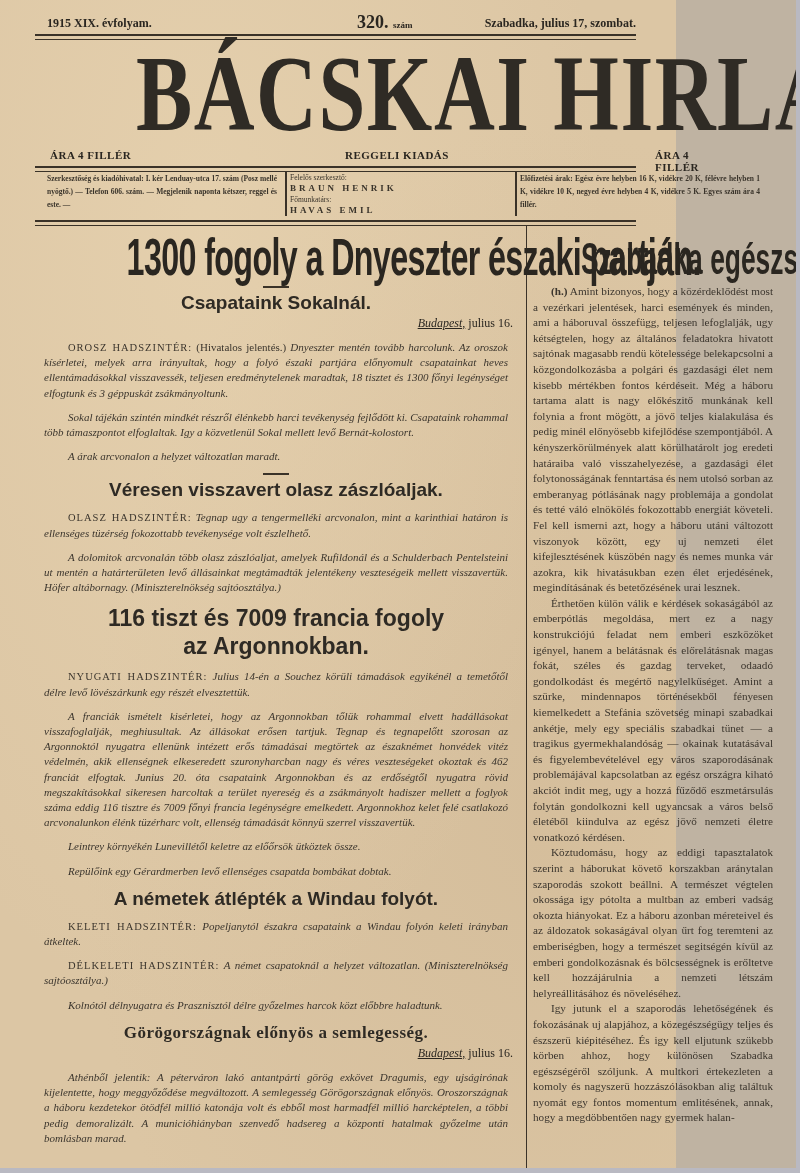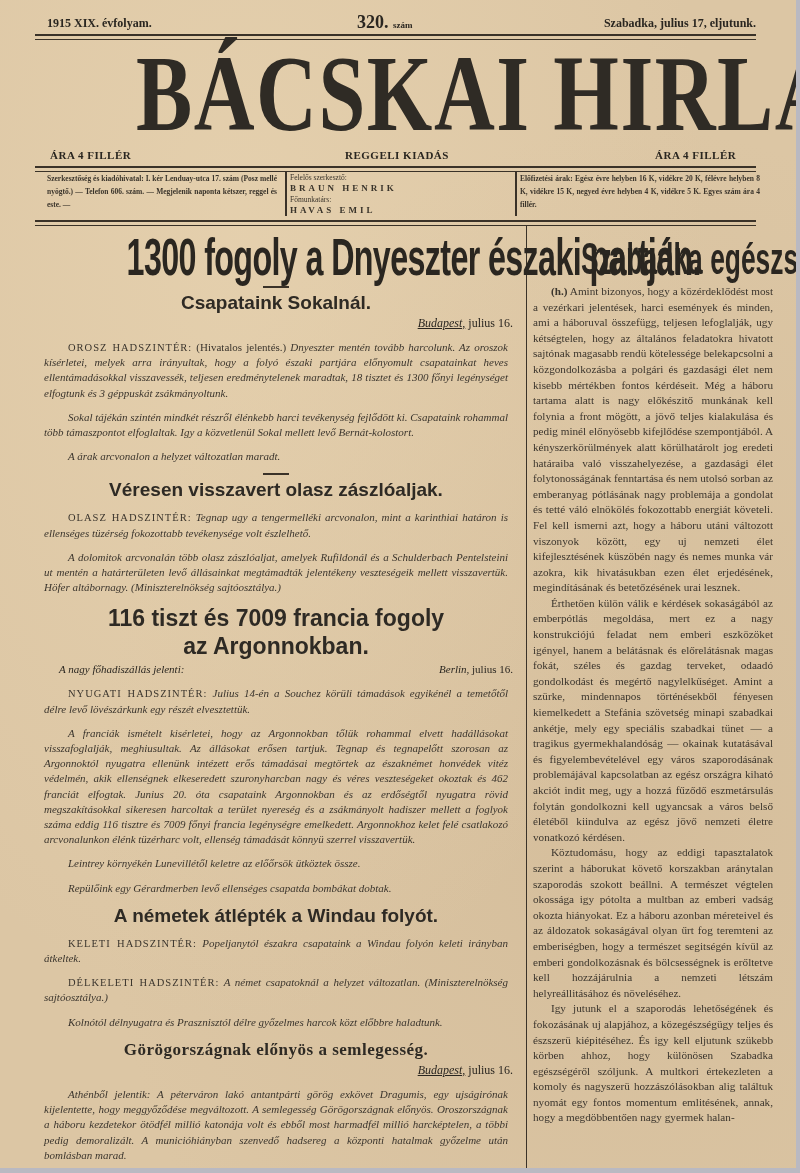--- a/index.html
+++ b/index.html
@@ -4,21 +4,21 @@
 <style>
   html, body { margin: 0; padding: 0; }
   body {
     width: 800px; height: 1173px; overflow: hidden;
     background: #bfb3a2;
     font-family: "Liberation Serif", "DejaVu Serif", serif;
     color: #2a2620;
   }
   .page {
     position: absolute; left: 0; top: 0;
-    width: 796px; height: 1168px;
+    width: 676px; height: 1168px;
     background: #dcc6a4;
     background-image:
       radial-gradient(ellipse at 30% 20%, rgba(235,215,180,0.55), rgba(0,0,0,0) 60%),
       radial-gradient(ellipse at 80% 70%, rgba(200,175,140,0.35), rgba(0,0,0,0) 60%);
   }
   .strip-right { position:absolute; right:0; top:0; width:4px; height:1173px; background:#b9b9c2; }
   .strip-bottom { position:absolute; left:0; bottom:0; width:800px; height:5px; background:#b9b9c2; }
 
   
   .topline { position:absolute; top:12px; left:35px; right:40px; height:20px; font-weight:bold; font-size:12px; }
@@ -75,42 +75,42 @@
   .mt2 { margin-top:2px; } .mt8 { margin-top:8px; }
 </style>
 </head>
 <body>
 
 <div class="page">
 
   <div class="topline">
     <span class="l">1915 XIX. évfolyam.</span>
     <span class="c"><span>320.</span> <small>szám</small></span>
-    <span class="r">Szabadka, julius 17, eljutunk.</span>
+    <span class="r">Szabadka, julius 17, szombat.</span>
   </div>
   <div class="rule2" style="top:34px;"></div>
 
   <div class="title">BÁCSKAI HIRLAP</div>
 
   <span class="price" style="left:50px;">ÁRA 4 FILLÉR</span>
   <span class="edition">REGGELI KIADÁS</span>
   <span class="price" style="left:655px;">ÁRA 4 FILLÉR</span>
 
   <div class="rule2" style="top:166px;"></div>
 
   <div class="info l">Szerkesztőség és kiadóhivatal: I. kér Lenduay-utca 17. szám (Posz mellé nyögtő.) — Telefon 606. szám. — Megjelenik naponta kétszer, reggel és este. —</div>
   <div class="vrule" style="left:285px; top:172px; height:44px;"></div>
   <div class="info c">
     <div style="font-weight:normal;">Felelős szerkesztő:</div>
     <div class="big">BRAUN HENRIK</div>
     <div style="font-weight:normal;">Főmunkatárs:</div>
     <div class="big">HAVAS EMIL</div>
   </div>
   <div class="vrule" style="left:515px; top:172px; height:44px;"></div>
-  <div class="info r">Előfizetési árak: Egész évre helyben 16 K, vidékre 20 K, félévre helyben 8 K, vidékre 15 K, negyed évre helyben 4 K, vidékre 5 K. Egyes szám ára 4 fillér.</div>
+  <div class="info r">Előfizetési árak: Egész évre helyben 16 K, vidékre 20 K, félévre helyben 1 K, vidékre 10 K, negyed évre helyben 4 K, vidékre 5 K. Egyes szám ára 4 fillér.</div>
 
   <div class="rule2" style="top:220px;"></div>
 
   <div class="col-divider"></div>
 
   <div class="col-left">
     <div class="headline-condensed">1300 fogoly a Dnyeszter északi partján.</div>
     <div class="deco"></div>
 
     <div class="sub s20">Csapataink Sokalnál.</div>
@@ -120,24 +120,20 @@
     <p class="it">A árak arcvonalon a helyzet változatlan maradt.</p>
     <div class="deco"></div>
 
     <div class="sub s20">Véresen visszavert olasz zászlóaljak.</div>
     <p class="it mt2"><span class="sc">OLASZ HADSZINTÉR:</span> <span>Tegnap ugy a tengermelléki arcvonalon, mint a karinthiai határon is ellenséges tüzérség fokozottabb tevékenysége volt észlelhető.</span></p>
     <p class="it">A dolomitok arcvonalán több olasz zászlóaljat, amelyek Rufildonál és a Schulderbach Pentelsteini ut mentén a határterületen levő állásainkat megtámadták jelentékeny veszteségeik mellett visszavertük. Höfer altábornagy. (Miniszterelnökség sajtóosztálya.)</p>
 
     <div class="sub s24 mt8">
       <div>116 tiszt és 7009 francia fogoly</div>
       <div>az Argonnokban.</div>
-    </div>
-    <div class="row2 mt2">
-      <span class="a">A nagy főhadiszállás jelenti:</span>
-      <span style="padding-right:4px;"><i>Berlin,</i> <span>julius 16.</span></span>
     </div>
     <p class="it"><span class="sc">NYUGATI HADSZINTÉR:</span> <span>Julius 14-én a Souchez körüli támadások egyikénél a temetőtől délre levő lövészárkunk egy részét elvesztettük.</span></p>
     <p class="it">A franciák ismételt kisérletei, hogy az Argonnokban tőlük rohammal elvett hadállásokat visszafoglalják, meghiusultak. Az állásokat erősen tartjuk. Tegnap és tegnapelőtt szorosan az Argonnoktól nyugatra ellenünk intézett erős támadásai megtörtek az északnémet honvédek vitéz védelmén, akik ellenségnek elkeseredett szuronyharcban nagy és véres veszteségeket okoztak és 462 franciát elfogtak. Junius 20. óta csapataink Argonnokban és az erdőségtől nyugatra rövid megszakításokkal sikeresen harcoltak a terület nyereség és a zsákmányolt hadiszer mellett a foglyok száma eddig 116 tisztre és 7009 főnyi francia legénységre emelkedett. Argonnokhoz kelet felé csatlakozó arcvonalunkon élénk tüzérharc volt, ellenség támadását könnyü szerrel visszavertük.</p>
     <p class="it">Leintrey környékén Lunevillétől keletre az előőrsök ütköztek össze.</p>
     <p class="it">Repülőink egy Gérardmerben levő ellenséges csapatda bombákat dobtak.</p>
 
     <div class="sub s20 mt8">A németek átlépték a Windau folyót.</div>
     <p class="it mt2"><span class="sc">KELETI HADSZINTÉR:</span> <span>Popeljanytól északra csapataink a Windau folyón keleti irányban átkeltek.</span></p>
     <p class="it"><span class="sc">DÉLKELETI HADSZINTÉR:</span> <span>A német csapatoknál a helyzet változatlan. (Miniszterelnökség sajtóosztálya.)</span></p>
     <p class="it">Kolnótól délnyugatra és Prasznisztól délre győzelmes harcok közt előbbre haladtunk.</p>

